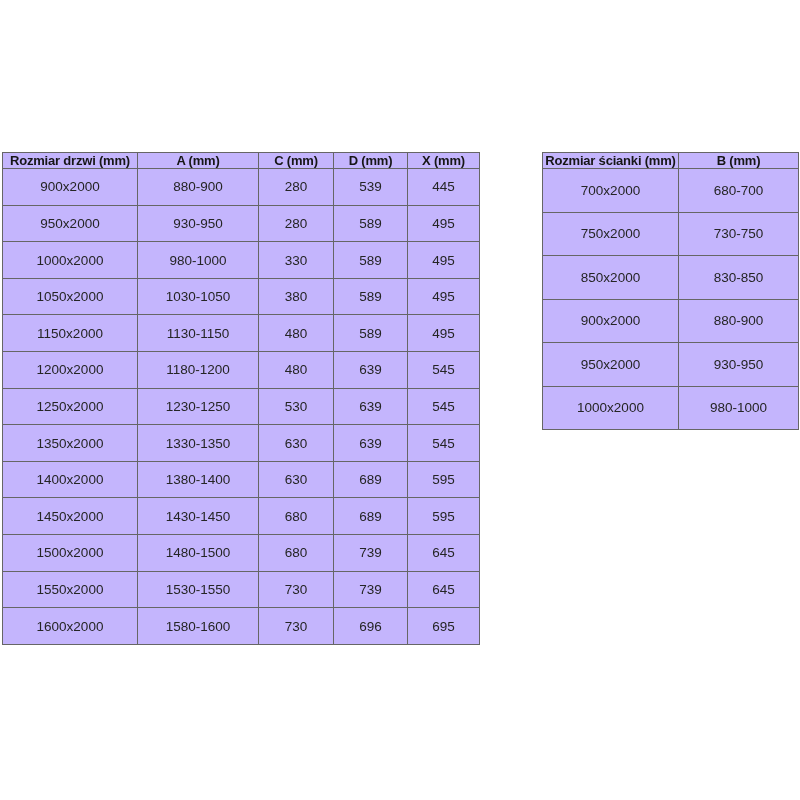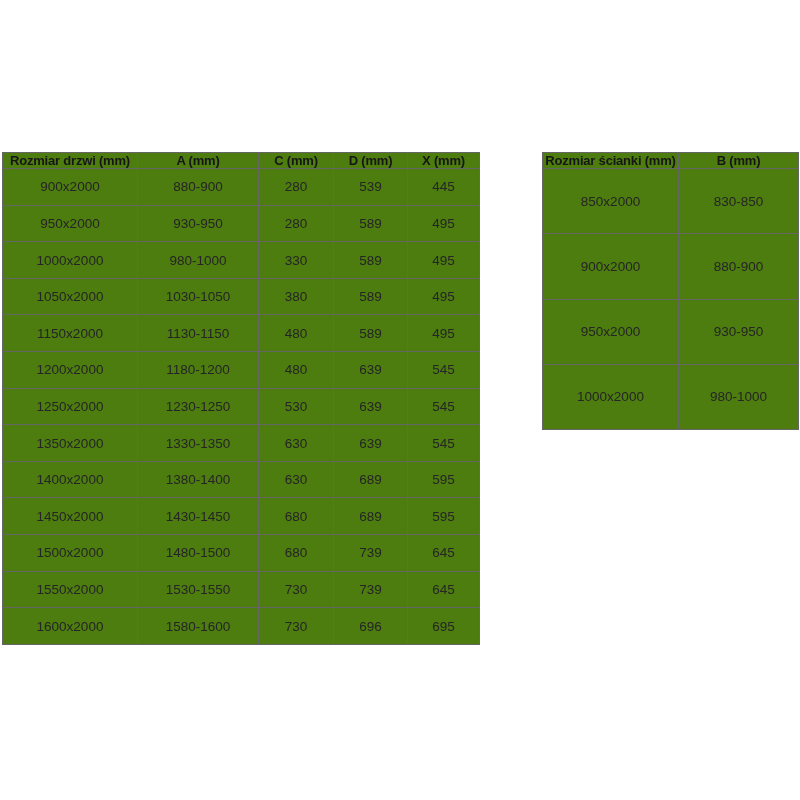--- a/index.html
+++ b/index.html
@@ -12,21 +12,21 @@
     width: 800px;
     height: 800px;
     background: #ffffff;
     font-family: "Liberation Sans", sans-serif;
     color: #1f1f1f;
   }
   table.spec-table {
     position: absolute;
     border-collapse: collapse;
     table-layout: fixed;
-    background: #4d7c0f;
+    background: #c4b5fd;
   }
   table.spec-table th,
   table.spec-table td {
     border: 1px solid #666666;
     text-align: center;
     vertical-align: middle;
     padding: 0 2px;
     overflow: hidden;
     white-space: nowrap;
   }
@@ -177,20 +177,28 @@
       <col style="width:120px">
     </colgroup>
   <thead>
         <tr>
           <th>Rozmiar ścianki (mm)</th>
           <th>B (mm)</th>
         </tr>
       </thead>
       <tbody>
         <tr>
+          <td>700x2000</td>
+          <td>680-700</td>
+        </tr>
+        <tr>
+          <td>750x2000</td>
+          <td>730-750</td>
+        </tr>
+        <tr>
           <td>850x2000</td>
           <td>830-850</td>
         </tr>
         <tr>
           <td>900x2000</td>
           <td>880-900</td>
         </tr>
         <tr>
           <td>950x2000</td>
           <td>930-950</td>

